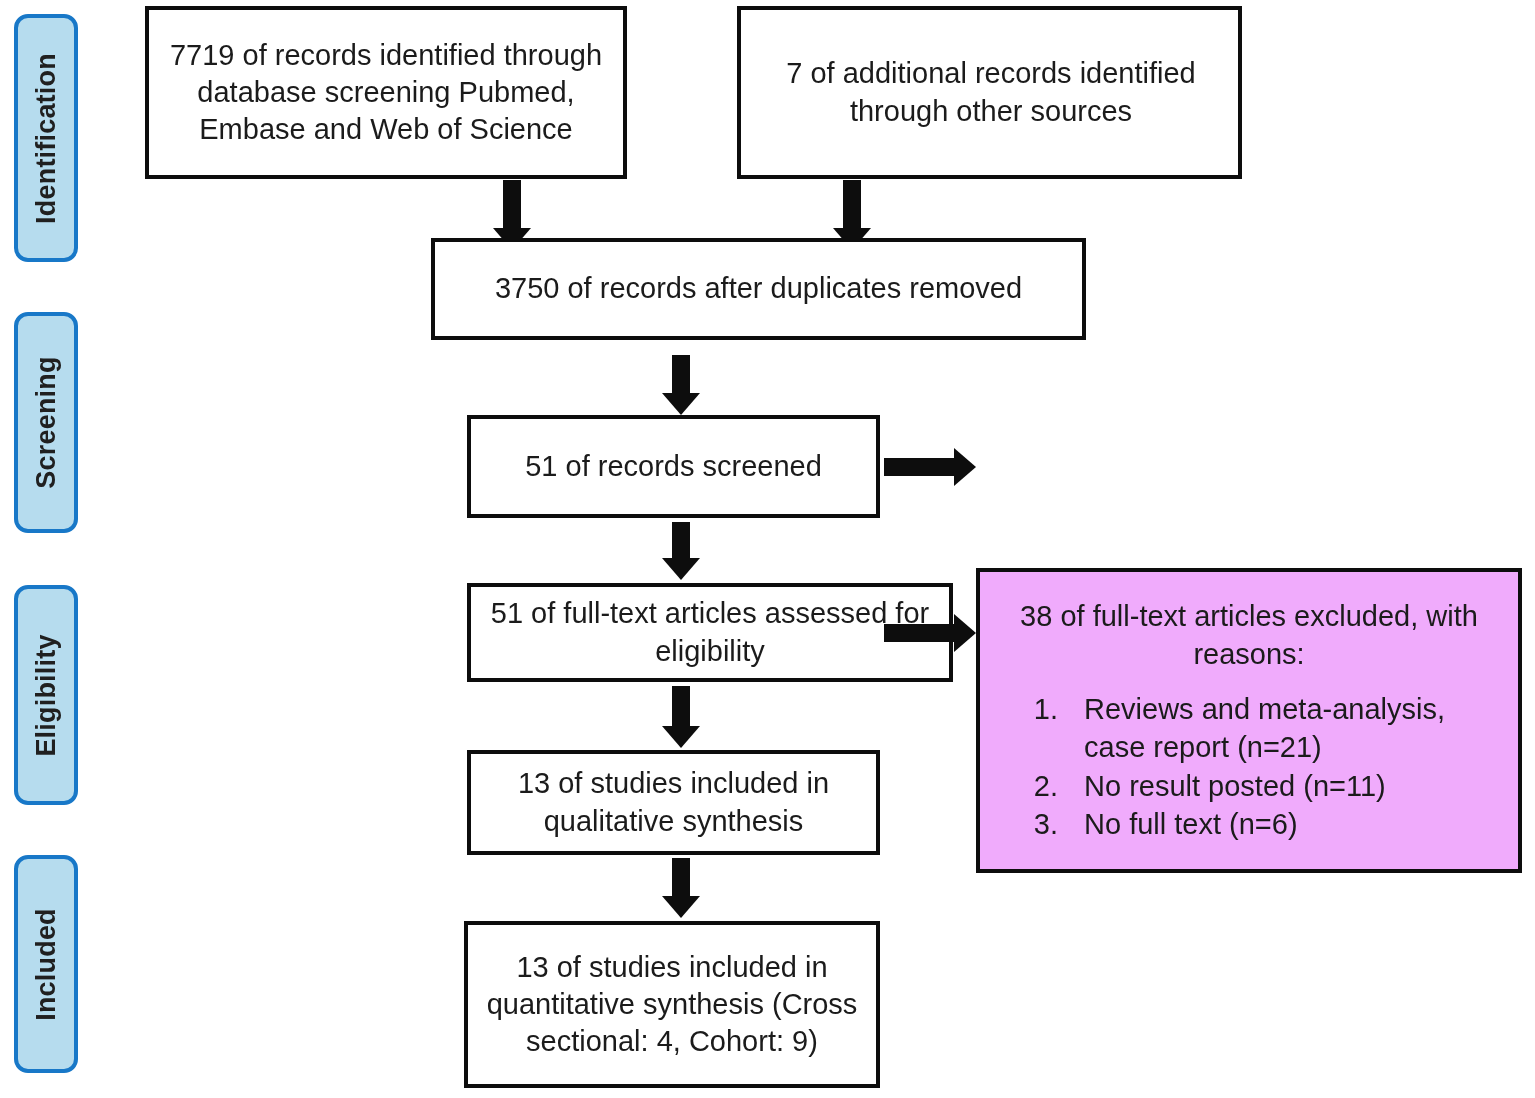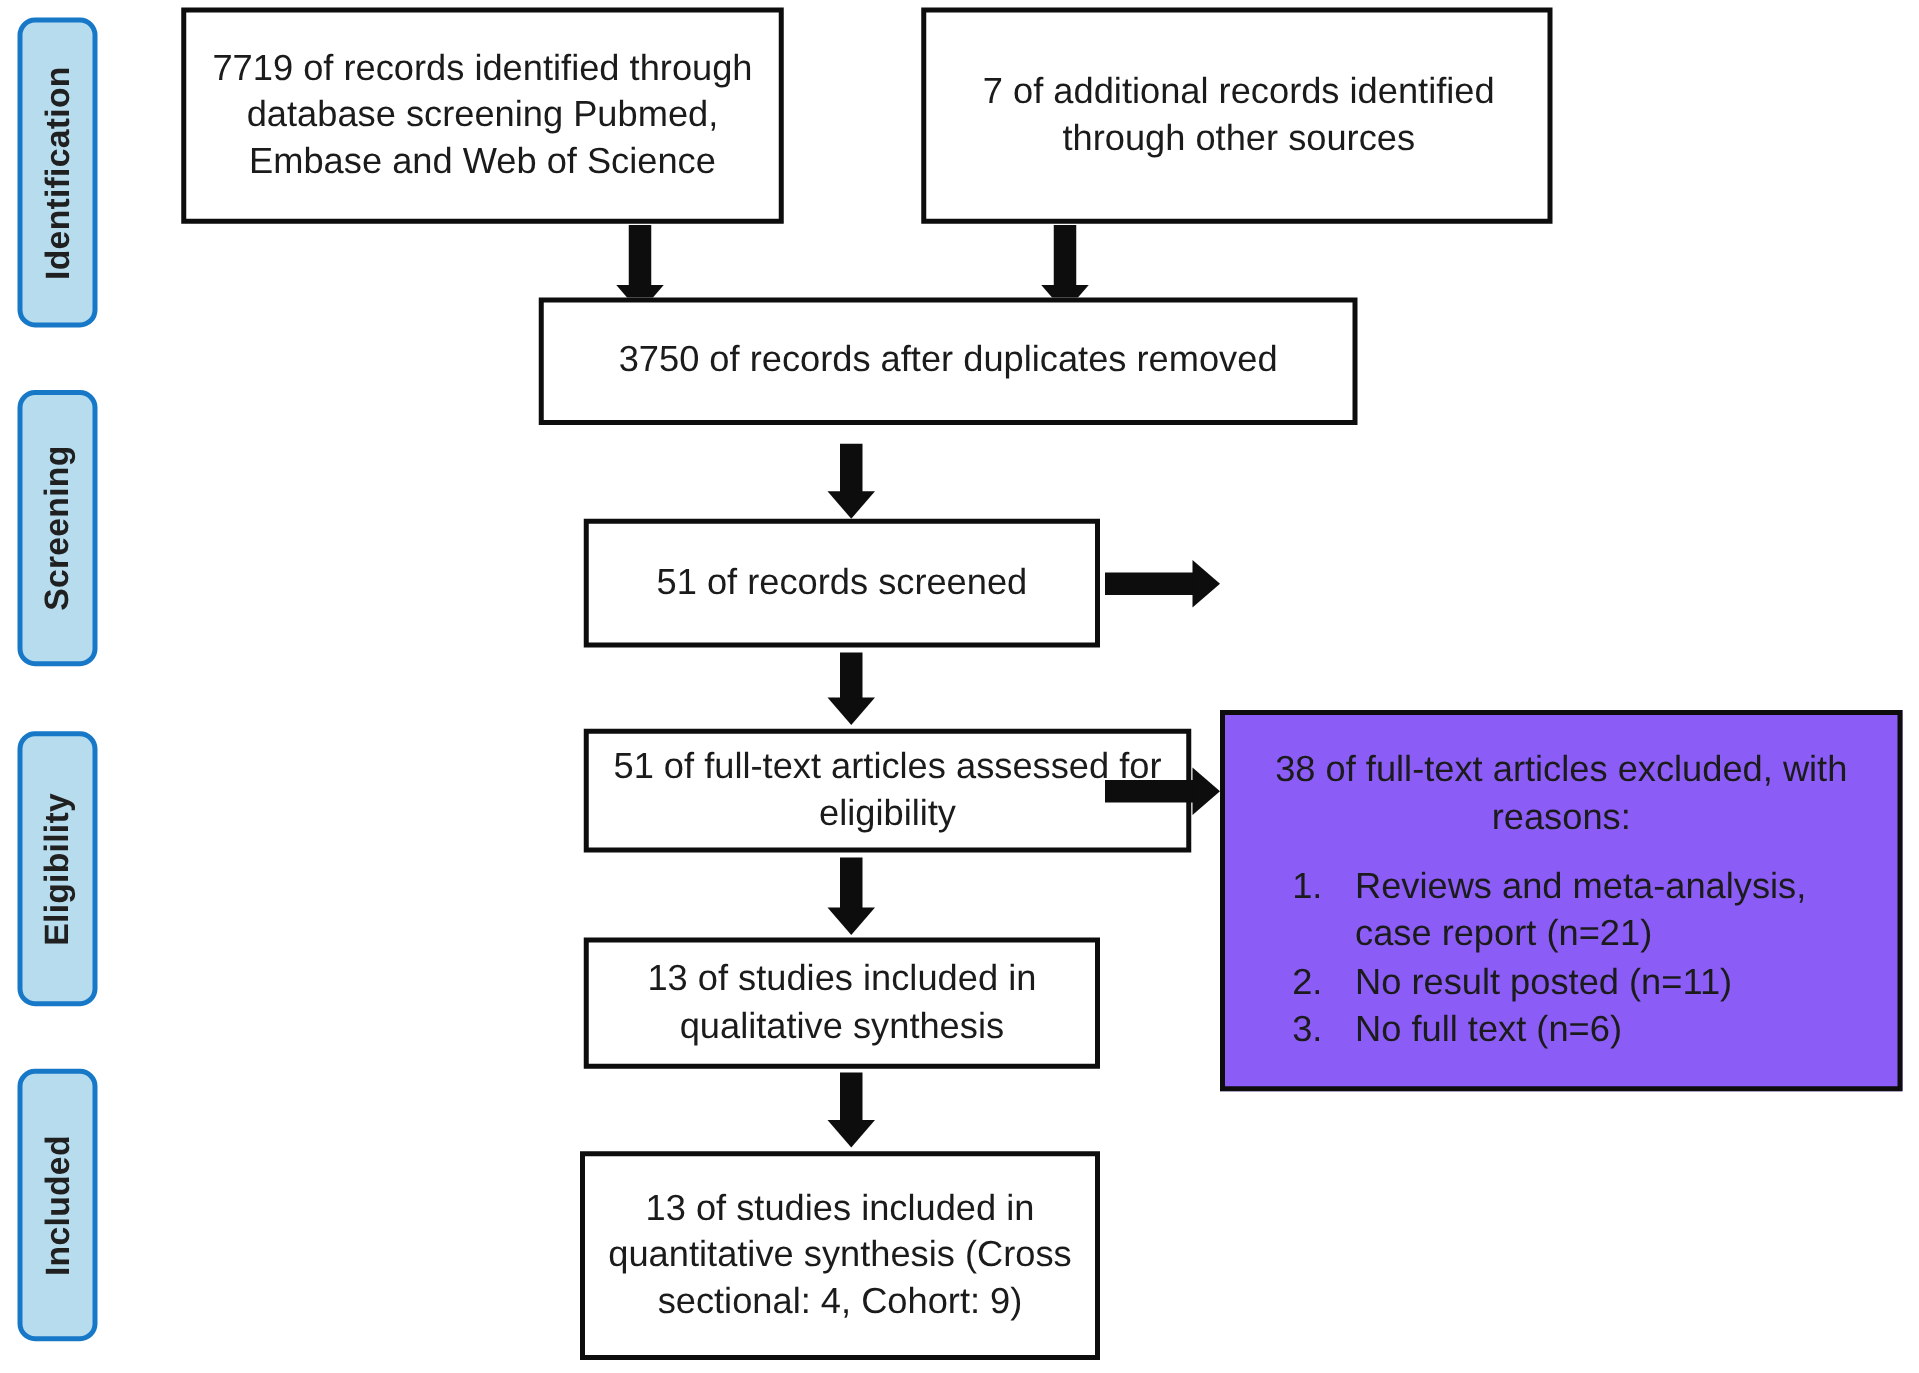--- a/index.html
+++ b/index.html
@@ -55,21 +55,21 @@
   }
   .flow-box .box-text {
     width: 100%;
     white-space: pre-line;
   }
 
   
   .reasons-box {
     position: absolute;
     box-sizing: border-box;
-    background: #8b5cf6;
+    background: #f0abfc;
     border: 4px solid #0d0d0d;
     color: #1b1b1b;
     font-size: 29px;
     line-height: 1.3;
     padding: 26px 18px 10px 18px;
     display: flex;
     flex-direction: column;
     justify-content: flex-start;
   }
   .reasons-box .reasons-head {

